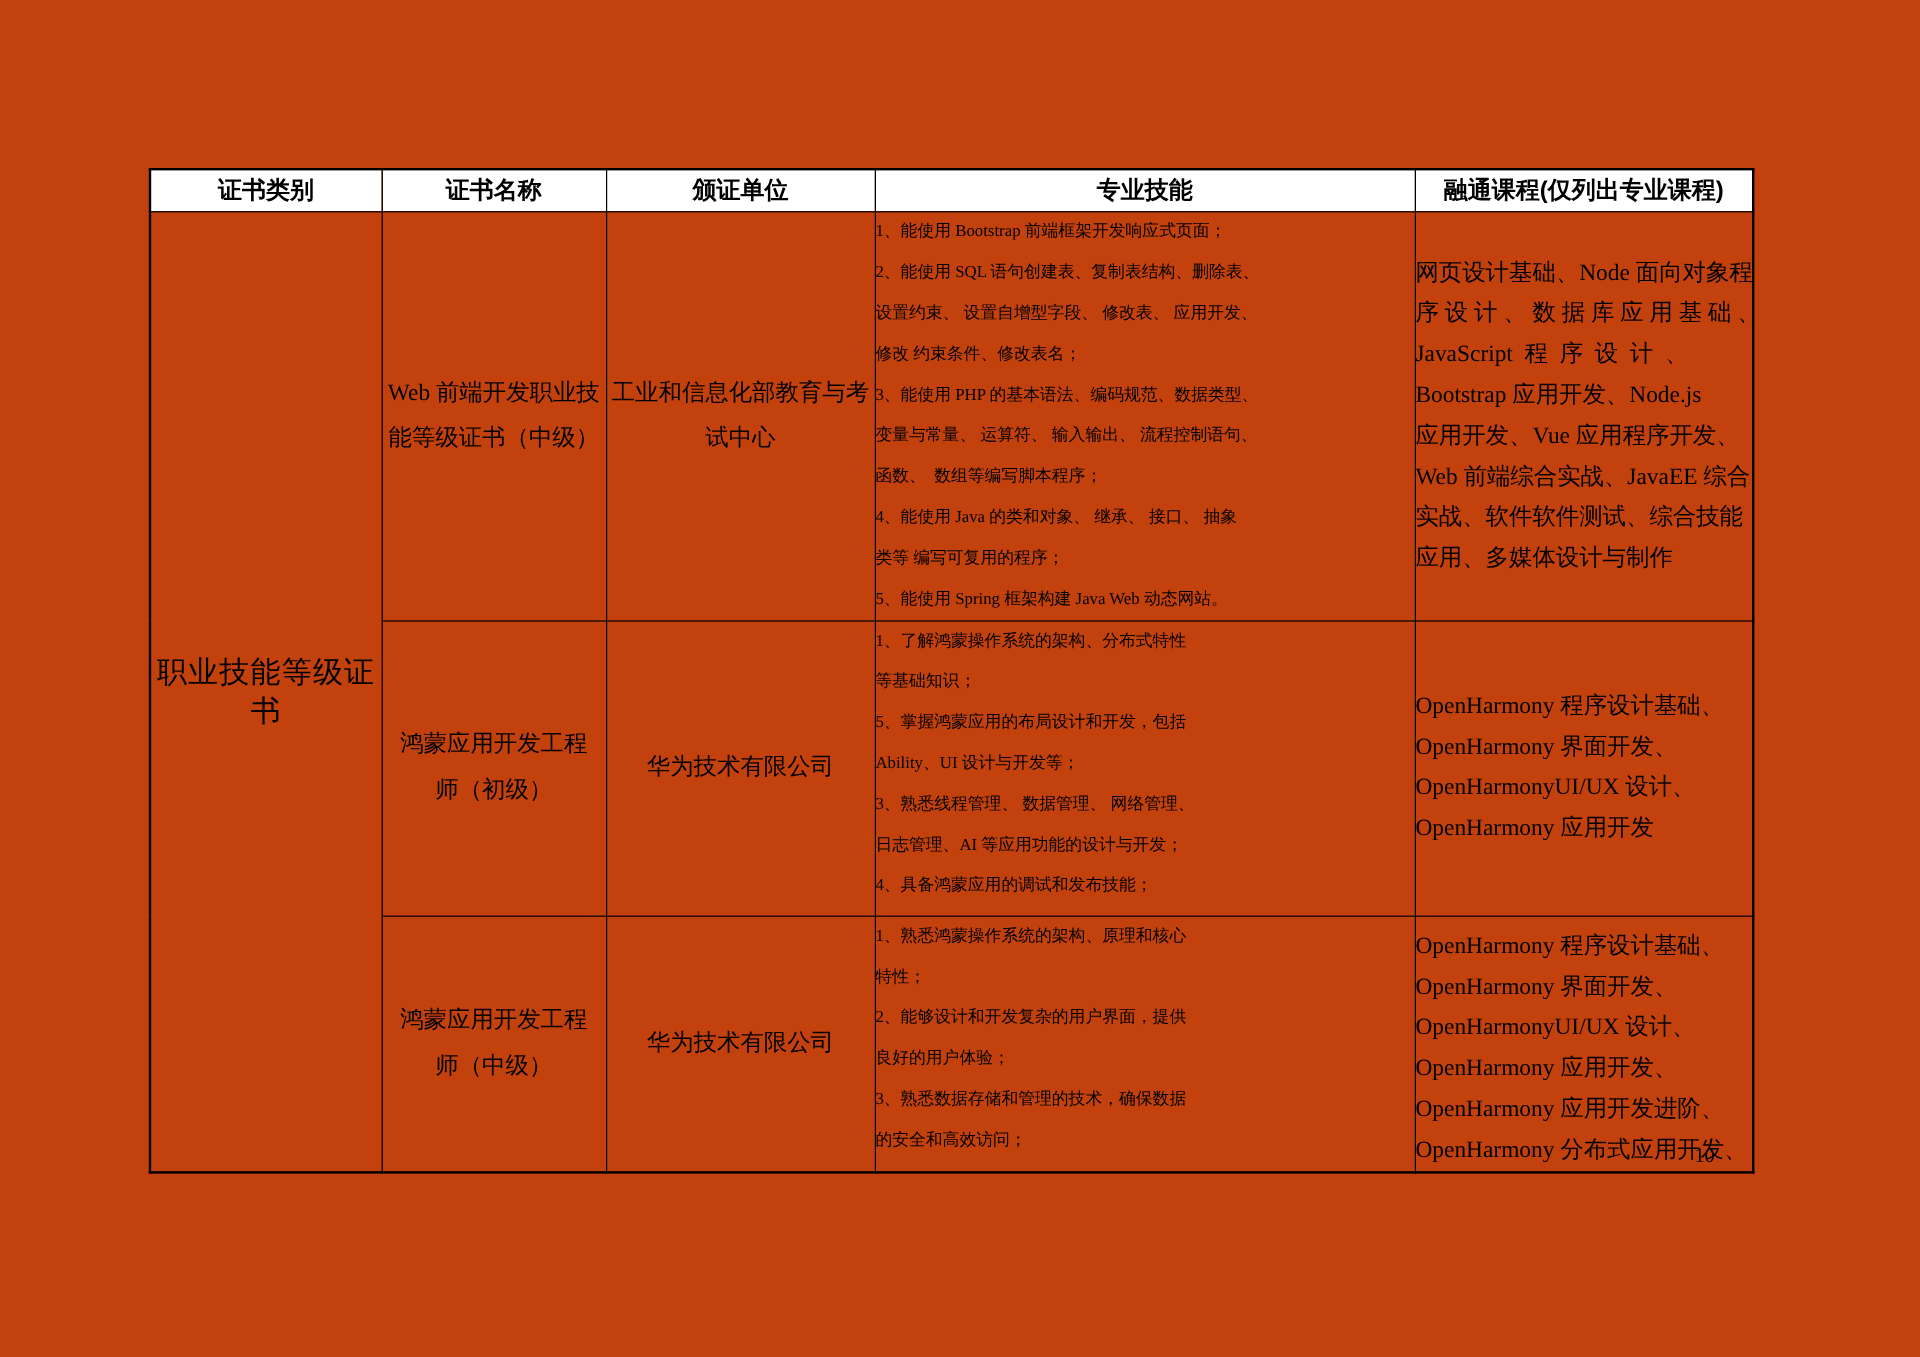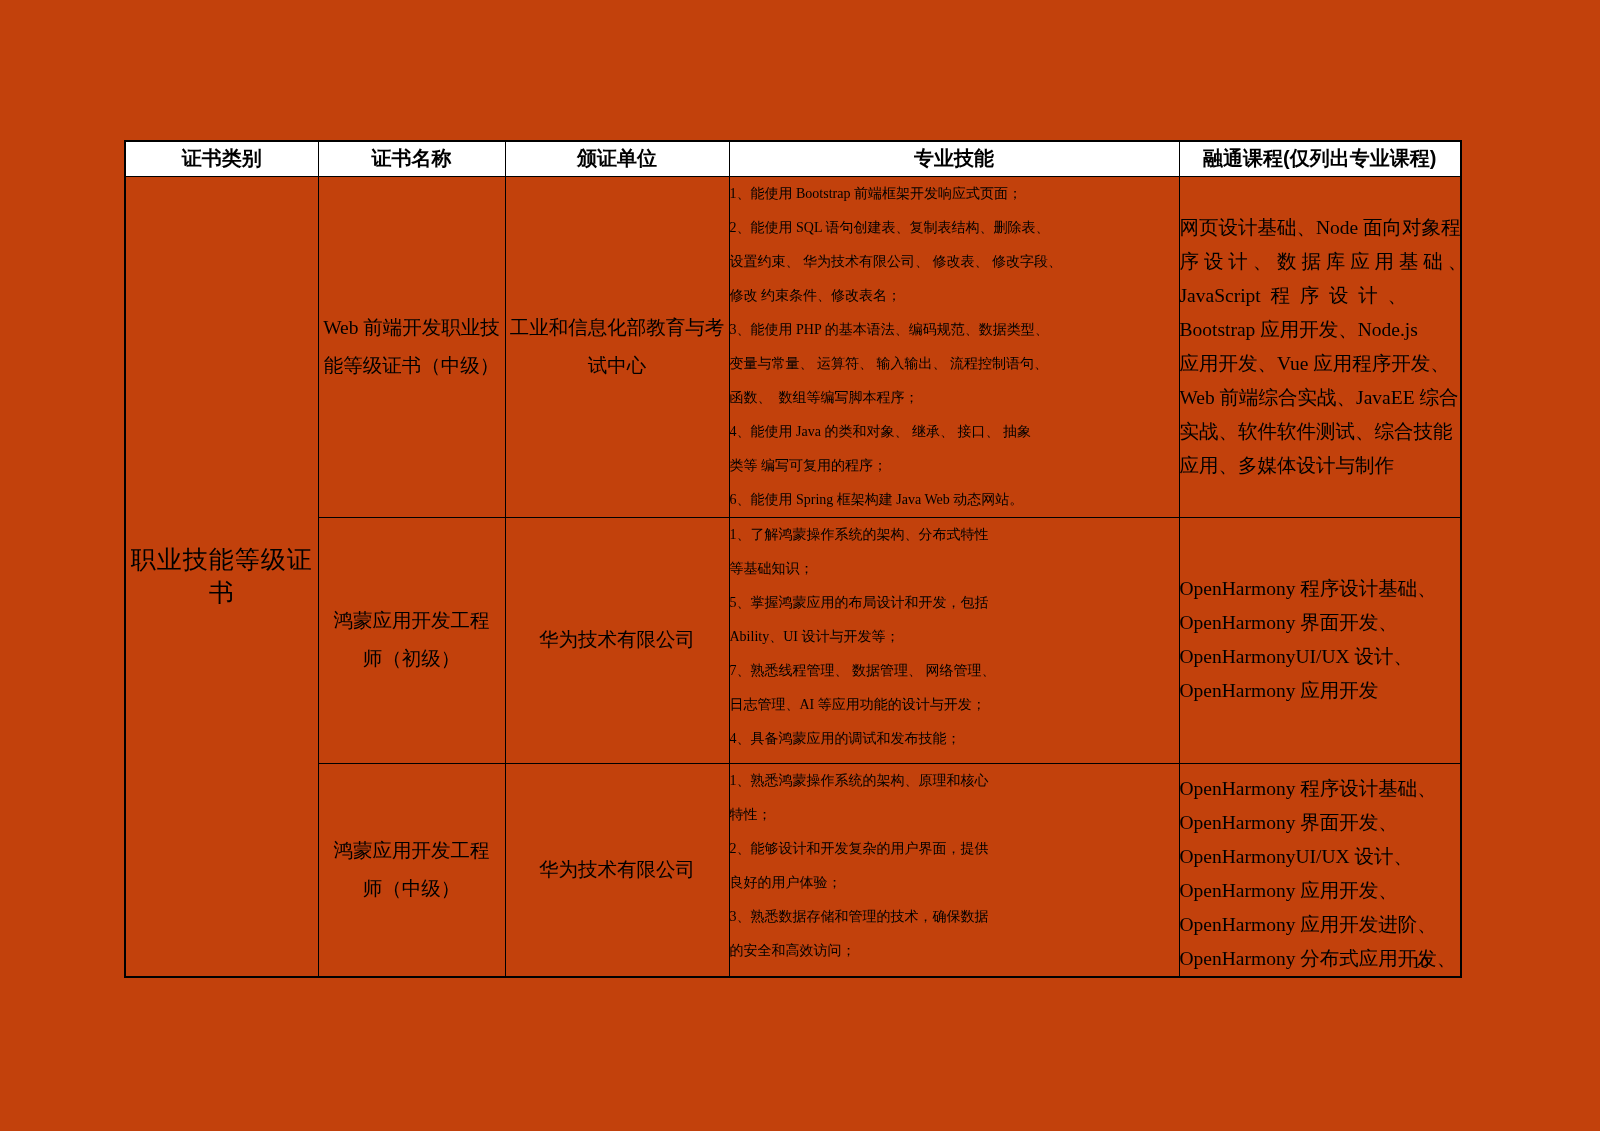--- a/index.html
+++ b/index.html
@@ -111,28 +111,28 @@
             <div class="line">Web 前端开发职业技</div>
             <div class="line">能等级证书（中级）</div>
           </td>
         <td class="issuer-cell">
             <div class="line">工业和信息化部教育与考</div>
             <div class="line">试中心</div>
           </td>
         <td class="skills-cell">
             <div class="line">1、能使用 Bootstrap 前端框架开发响应式页面；</div>
             <div class="line">2、能使用 SQL 语句创建表、复制表结构、删除表、</div>
-            <div class="line">设置约束、 华为技术有限公司、 修改表、 修改字段、</div>
+            <div class="line">设置约束、 设置自增型字段、 修改表、 应用开发、</div>
             <div class="line">修改 约束条件、修改表名；</div>
             <div class="line">3、能使用 PHP 的基本语法、编码规范、数据类型、</div>
             <div class="line">变量与常量、 运算符、 输入输出、 流程控制语句、</div>
             <div class="line">函数、  数组等编写脚本程序；</div>
             <div class="line">4、能使用 Java 的类和对象、 继承、 接口、 抽象</div>
             <div class="line">类等 编写可复用的程序；</div>
-            <div class="line">6、能使用 Spring 框架构建 Java Web 动态网站。</div>
+            <div class="line">5、能使用 Spring 框架构建 Java Web 动态网站。</div>
           </td>
         <td class="courses-cell v-mid">
             <div class="line">网页设计基础、Node 面向对象程</div>
             <div class="line">序 设 计 、 数 据 库 应 用 基 础 、</div>
             <div class="line">JavaScript  程  序  设  计  、</div>
             <div class="line">Bootstrap 应用开发、Node.js</div>
             <div class="line">应用开发、Vue 应用程序开发、</div>
             <div class="line">Web 前端综合实战、JavaEE 综合</div>
             <div class="line">实战、软件软件测试、综合技能</div>
             <div class="line">应用、多媒体设计与制作</div>
@@ -144,21 +144,21 @@
             <div class="line">师（初级）</div>
           </td>
         <td class="issuer-cell">
             <div class="line">华为技术有限公司</div>
           </td>
         <td class="skills-cell">
             <div class="line">1、了解鸿蒙操作系统的架构、分布式特性</div>
             <div class="line">等基础知识；</div>
             <div class="line">5、掌握鸿蒙应用的布局设计和开发，包括</div>
             <div class="line">Ability、UI 设计与开发等；</div>
-            <div class="line">7、熟悉线程管理、 数据管理、 网络管理、</div>
+            <div class="line">3、熟悉线程管理、 数据管理、 网络管理、</div>
             <div class="line">日志管理、AI 等应用功能的设计与开发；</div>
             <div class="line">4、具备鸿蒙应用的调试和发布技能；</div>
           </td>
         <td class="courses-cell v-mid">
             <div class="line">OpenHarmony 程序设计基础、</div>
             <div class="line">OpenHarmony 界面开发、</div>
             <div class="line">OpenHarmonyUI/UX 设计、</div>
             <div class="line">OpenHarmony 应用开发</div>
           </td>
       </tr>

